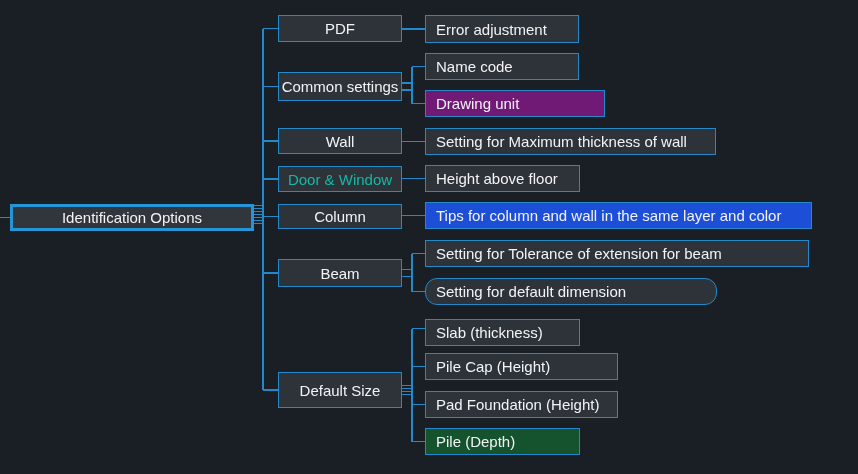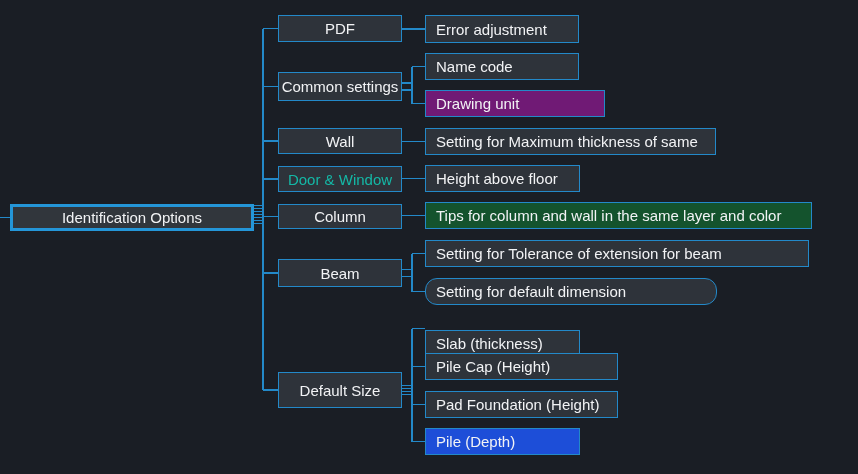--- a/index.html
+++ b/index.html
@@ -59,45 +59,45 @@
     <div class="line" style="left: 263px; top: 85.75px; width: 15px; height: 1.5px; background: rgb(35, 137, 201);"></div>
     <div class="node leaf" style="left: 425px; top: 53px; width: 154px; height: 27px; background: rgb(46, 51, 58); border-color: rgb(35, 137, 201); color: rgb(242, 243, 245);">Name code</div>
     <div class="node leaf" style="left: 425px; top: 90px; width: 180px; height: 27px; background: #701a75; border-color: rgb(35, 137, 201); color: rgb(242, 243, 245);">Drawing unit</div>
     <div class="line" style="left: 402px; top: 82.25px; width: 10px; height: 1.5px; background: rgb(35, 137, 201);"></div>
     <div class="line" style="left: 402px; top: 89.25px; width: 10px; height: 1.5px; background: rgb(35, 137, 201);"></div>
     <div class="line" style="left: 411.25px; top: 66.5px; width: 1.5px; height: 37px; background: rgb(35, 137, 201);"></div>
     <div class="line" style="left: 412px; top: 65.75px; width: 13px; height: 1.5px; background: rgb(35, 137, 201);"></div>
     <div class="line" style="left: 412px; top: 102.75px; width: 13px; height: 1.5px; background: rgb(35, 137, 201);"></div>
     <div class="node category" style="left: 278px; top: 128px; width: 124px; height: 26px; background: rgb(46, 51, 58); border-color: rgb(35, 137, 201); color: rgb(242, 243, 245);">Wall</div>
     <div class="line" style="left: 263px; top: 140.25px; width: 15px; height: 1.5px; background: rgb(35, 137, 201);"></div>
-    <div class="node leaf" style="left: 425px; top: 128px; width: 291px; height: 27px; background: rgb(46, 51, 58); border-color: rgb(35, 137, 201); color: rgb(242, 243, 245);">Setting for Maximum thickness of same</div>
+    <div class="node leaf" style="left: 425px; top: 128px; width: 291px; height: 27px; background: rgb(46, 51, 58); border-color: rgb(35, 137, 201); color: rgb(242, 243, 245);">Setting for Maximum thickness of wall</div>
     <div class="line" style="left: 402px; top: 140.75px; width: 23px; height: 1.5px; background: rgb(35, 137, 201);"></div>
     <div class="node category" style="left: 278px; top: 166px; width: 124px; height: 26px; background: rgb(46, 51, 58); border-color: rgb(35, 137, 201); color: #14b8a6;">Door &amp; Window</div>
     <div class="line" style="left: 263px; top: 178.25px; width: 15px; height: 1.5px; background: rgb(35, 137, 201);"></div>
     <div class="node leaf" style="left: 425px; top: 165px; width: 155px; height: 27px; background: rgb(46, 51, 58); border-color: rgb(35, 137, 201); color: rgb(242, 243, 245);">Height above floor</div>
     <div class="line" style="left: 402px; top: 177.75px; width: 23px; height: 1.5px; background: rgb(35, 137, 201);"></div>
     <div class="node category" style="left: 278px; top: 204px; width: 124px; height: 25px; background: rgb(46, 51, 58); border-color: rgb(35, 137, 201); color: rgb(242, 243, 245);">Column</div>
     <div class="line" style="left: 263px; top: 215.75px; width: 15px; height: 1.5px; background: rgb(35, 137, 201);"></div>
-    <div class="node leaf" style="left: 425px; top: 202px; width: 387px; height: 27px; background: #14532d; border-color: rgb(35, 137, 201); color: rgb(242, 243, 245);">Tips for column and wall in the same layer and color</div>
+    <div class="node leaf" style="left: 425px; top: 202px; width: 387px; height: 27px; background: #1d4ed8; border-color: rgb(35, 137, 201); color: rgb(242, 243, 245);">Tips for column and wall in the same layer and color</div>
     <div class="line" style="left: 402px; top: 214.75px; width: 23px; height: 1.5px; background: rgb(35, 137, 201);"></div>
     <div class="node category" style="left: 278px; top: 259px; width: 124px; height: 28px; background: rgb(46, 51, 58); border-color: rgb(35, 137, 201); color: rgb(242, 243, 245);">Beam</div>
     <div class="line" style="left: 263px; top: 272.25px; width: 15px; height: 1.5px; background: rgb(35, 137, 201);"></div>
     <div class="node leaf" style="left: 425px; top: 240px; width: 384px; height: 27px; background: rgb(46, 51, 58); border-color: rgb(35, 137, 201); color: rgb(242, 243, 245);">Setting for Tolerance of extension for beam</div>
     <div class="node leaf" style="left: 425px; top: 278px; width: 292px; height: 27px; background: rgb(46, 51, 58); border-color: rgb(35, 137, 201); color: rgb(242, 243, 245); border-radius: 12px;">Setting for default dimension</div>
     <div class="line" style="left: 402px; top: 268.75px; width: 10px; height: 1.5px; background: rgb(35, 137, 201);"></div>
     <div class="line" style="left: 402px; top: 275.75px; width: 10px; height: 1.5px; background: rgb(35, 137, 201);"></div>
     <div class="line" style="left: 411.25px; top: 253.5px; width: 1.5px; height: 38px; background: rgb(35, 137, 201);"></div>
     <div class="line" style="left: 412px; top: 252.75px; width: 13px; height: 1.5px; background: rgb(35, 137, 201);"></div>
     <div class="line" style="left: 412px; top: 290.75px; width: 13px; height: 1.5px; background: rgb(35, 137, 201);"></div>
     <div class="node category" style="left: 278px; top: 372px; width: 124px; height: 36px; background: rgb(46, 51, 58); border-color: rgb(35, 137, 201); color: rgb(242, 243, 245);">Default Size</div>
     <div class="line" style="left: 263px; top: 389.25px; width: 15px; height: 1.5px; background: rgb(35, 137, 201);"></div>
-    <div class="node leaf" style="left: 425px; top: 330px; width: 155px; height: 27px; background: rgb(46, 51, 58); border-color: rgb(35, 137, 201); color: rgb(242, 243, 245);">Slab (thickness)</div>
+    <div class="node leaf" style="left: 425px; top: 319px; width: 155px; height: 27px; background: rgb(46, 51, 58); border-color: rgb(35, 137, 201); color: rgb(242, 243, 245);">Slab (thickness)</div>
     <div class="node leaf" style="left: 425px; top: 353px; width: 193px; height: 27px; background: rgb(46, 51, 58); border-color: rgb(35, 137, 201); color: rgb(242, 243, 245);">Pile Cap (Height)</div>
     <div class="node leaf" style="left: 425px; top: 391px; width: 193px; height: 27px; background: rgb(46, 51, 58); border-color: rgb(35, 137, 201); color: rgb(242, 243, 245);">Pad Foundation (Height)</div>
-    <div class="node leaf" style="left: 425px; top: 428px; width: 155px; height: 27px; background: #1d4ed8; border-color: rgb(35, 137, 201); color: rgb(242, 243, 245);">Pile (Depth)</div>
+    <div class="node leaf" style="left: 425px; top: 428px; width: 155px; height: 27px; background: #14532d; border-color: rgb(35, 137, 201); color: rgb(242, 243, 245);">Pile (Depth)</div>
     <div class="line" style="left: 402px; top: 384.75px; width: 10px; height: 1.5px; background: rgb(35, 137, 201);"></div>
     <div class="line" style="left: 402px; top: 387.75px; width: 10px; height: 1.5px; background: rgb(35, 137, 201);"></div>
     <div class="line" style="left: 402px; top: 390.75px; width: 10px; height: 1.5px; background: rgb(35, 137, 201);"></div>
     <div class="line" style="left: 402px; top: 393.75px; width: 10px; height: 1.5px; background: rgb(35, 137, 201);"></div>
     <div class="line" style="left: 411.25px; top: 328.5px; width: 1.5px; height: 113px; background: rgb(35, 137, 201);"></div>
     <div class="line" style="left: 412px; top: 327.75px; width: 13px; height: 1.5px; background: rgb(35, 137, 201);"></div>
     <div class="line" style="left: 412px; top: 365.75px; width: 13px; height: 1.5px; background: rgb(35, 137, 201);"></div>
     <div class="line" style="left: 412px; top: 403.75px; width: 13px; height: 1.5px; background: rgb(35, 137, 201);"></div>
     <div class="line" style="left: 412px; top: 440.75px; width: 13px; height: 1.5px; background: rgb(35, 137, 201);"></div>
   </div>

